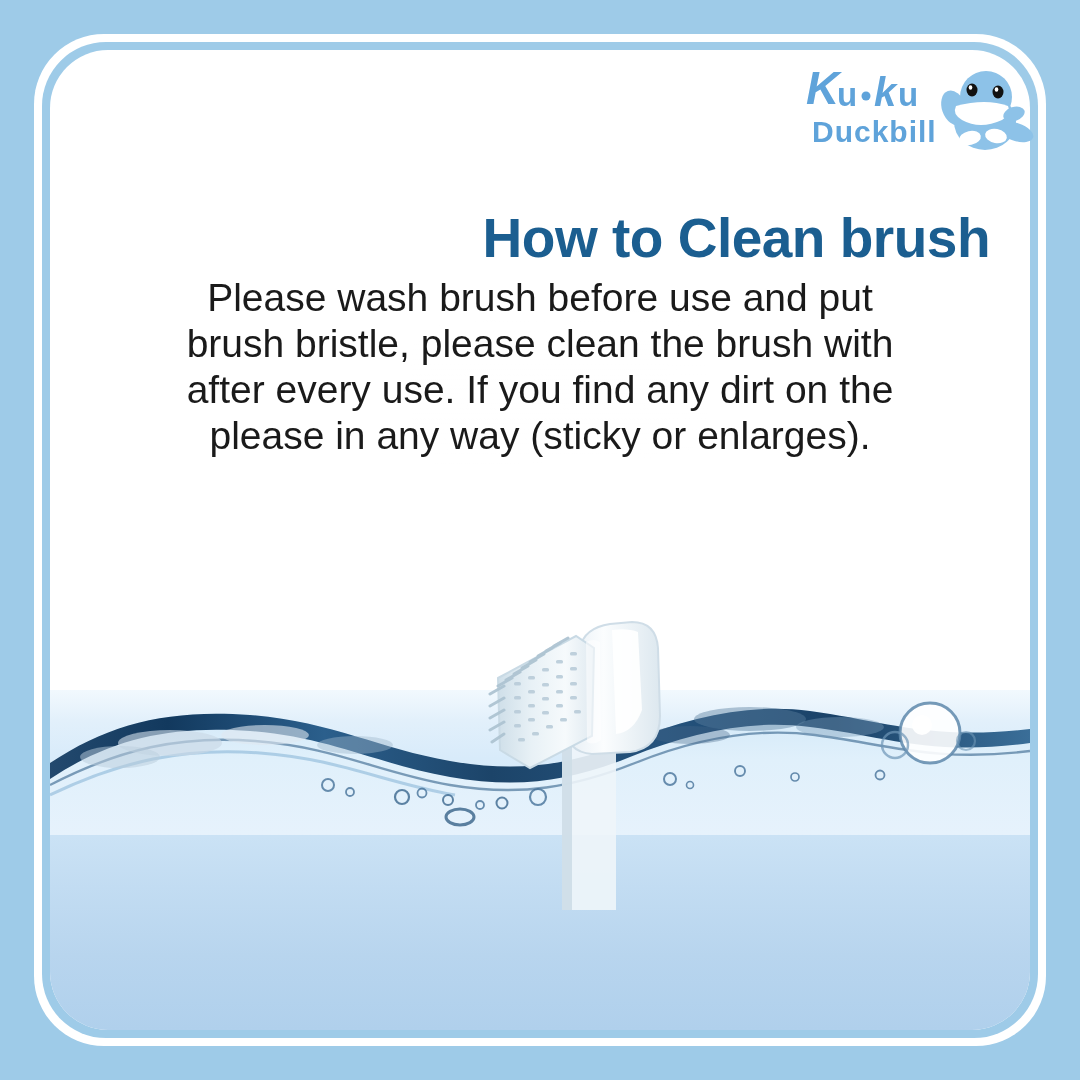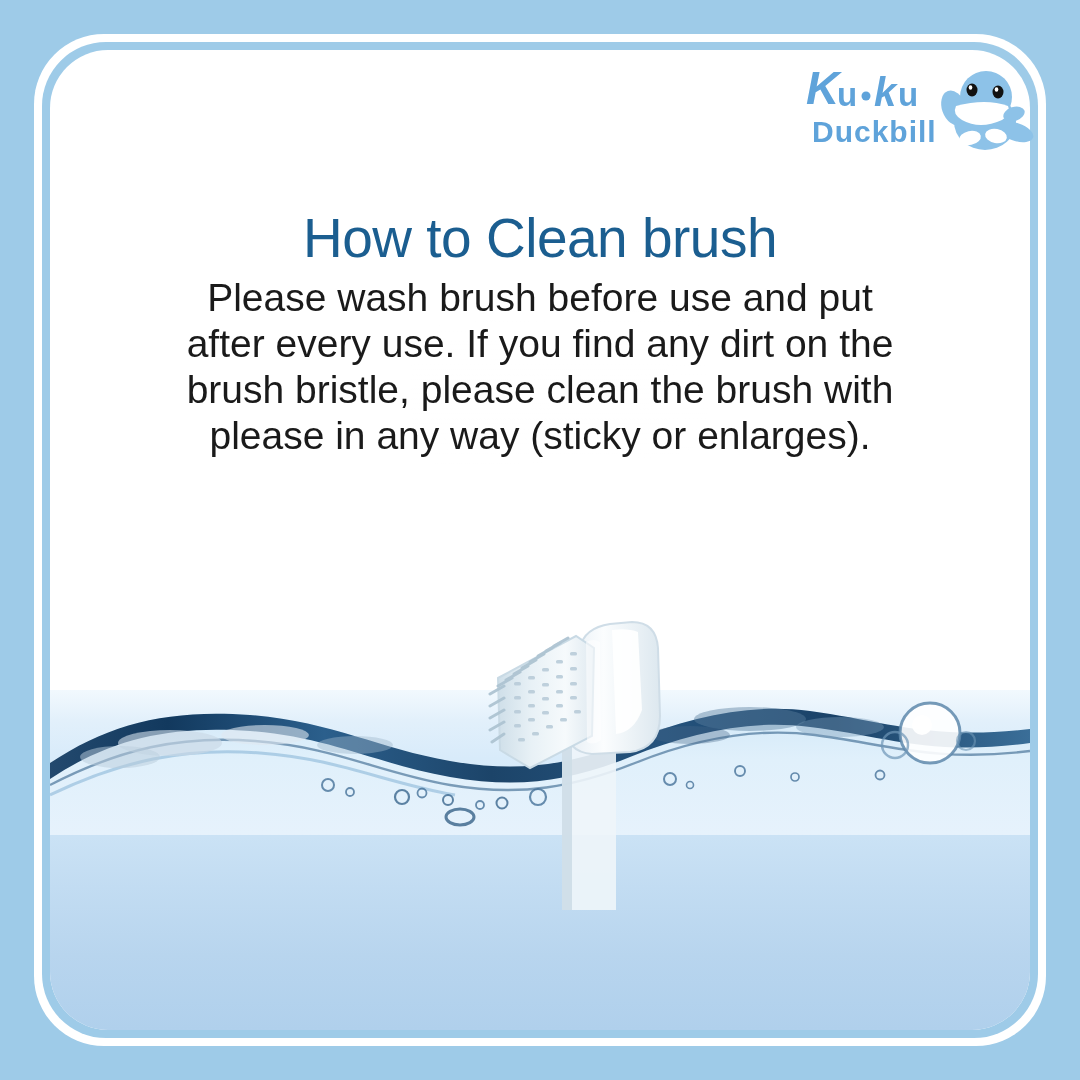--- a/index.html
+++ b/index.html
@@ -96,25 +96,26 @@
     position: absolute;
     left: 0; right: 0;
     top: 158px;
     text-align: center;
     padding: 0 40px;
     box-sizing: border-box;
   }
   .title {
     color: #1b5e90;
     font-size: 55px;
-    font-weight: normal;
+    font-weight: bold;
     letter-spacing: -0.5px;
     margin: 0 0 6px 0;
     line-height: 1.1;
     font-family: "Liberation Sans", sans-serif;
+    text-align: right;
   }
   .body-text {
     color: #1a1a1a;
     font-size: 39px;
     line-height: 1.18;
     margin: 4px auto;
     max-width: 790px;
     font-family: Liberation Sans, sans-serif;
   }
   .body-text span { display: block; white-space: nowrap; }
@@ -329,22 +330,22 @@
         </g>
 
         <path d="M206 52 Q214 48 220 52 L221 150 Q214 156 207 152 Z" fill="#ffffff" opacity="0.55"></path>
       </svg>
     </div>
 
     <div class="text-wrap">
       <h1 class="title">How to Clean brush</h1>
       <div class="body-text">
         <span>Please wash brush before use and put</span>
+        <span>brush bristle, please clean the brush with</span>
         <span>after every use. If you find any dirt on the</span>
-        <span>brush bristle, please clean the brush with</span>
         <span>please in any way (sticky or enlarges).</span>
       </div>
     </div>
 
   </div>
 
   <div class="logo">
     <svg viewBox="0 0 240 120" xmlns="http://www.w3.org/2000/svg">
       <g>
         <text x="2" y="52" font-family="'Liberation Sans', sans-serif" font-size="46" font-weight="bold" fill="#5fa3da" font-style="italic">K</text>

